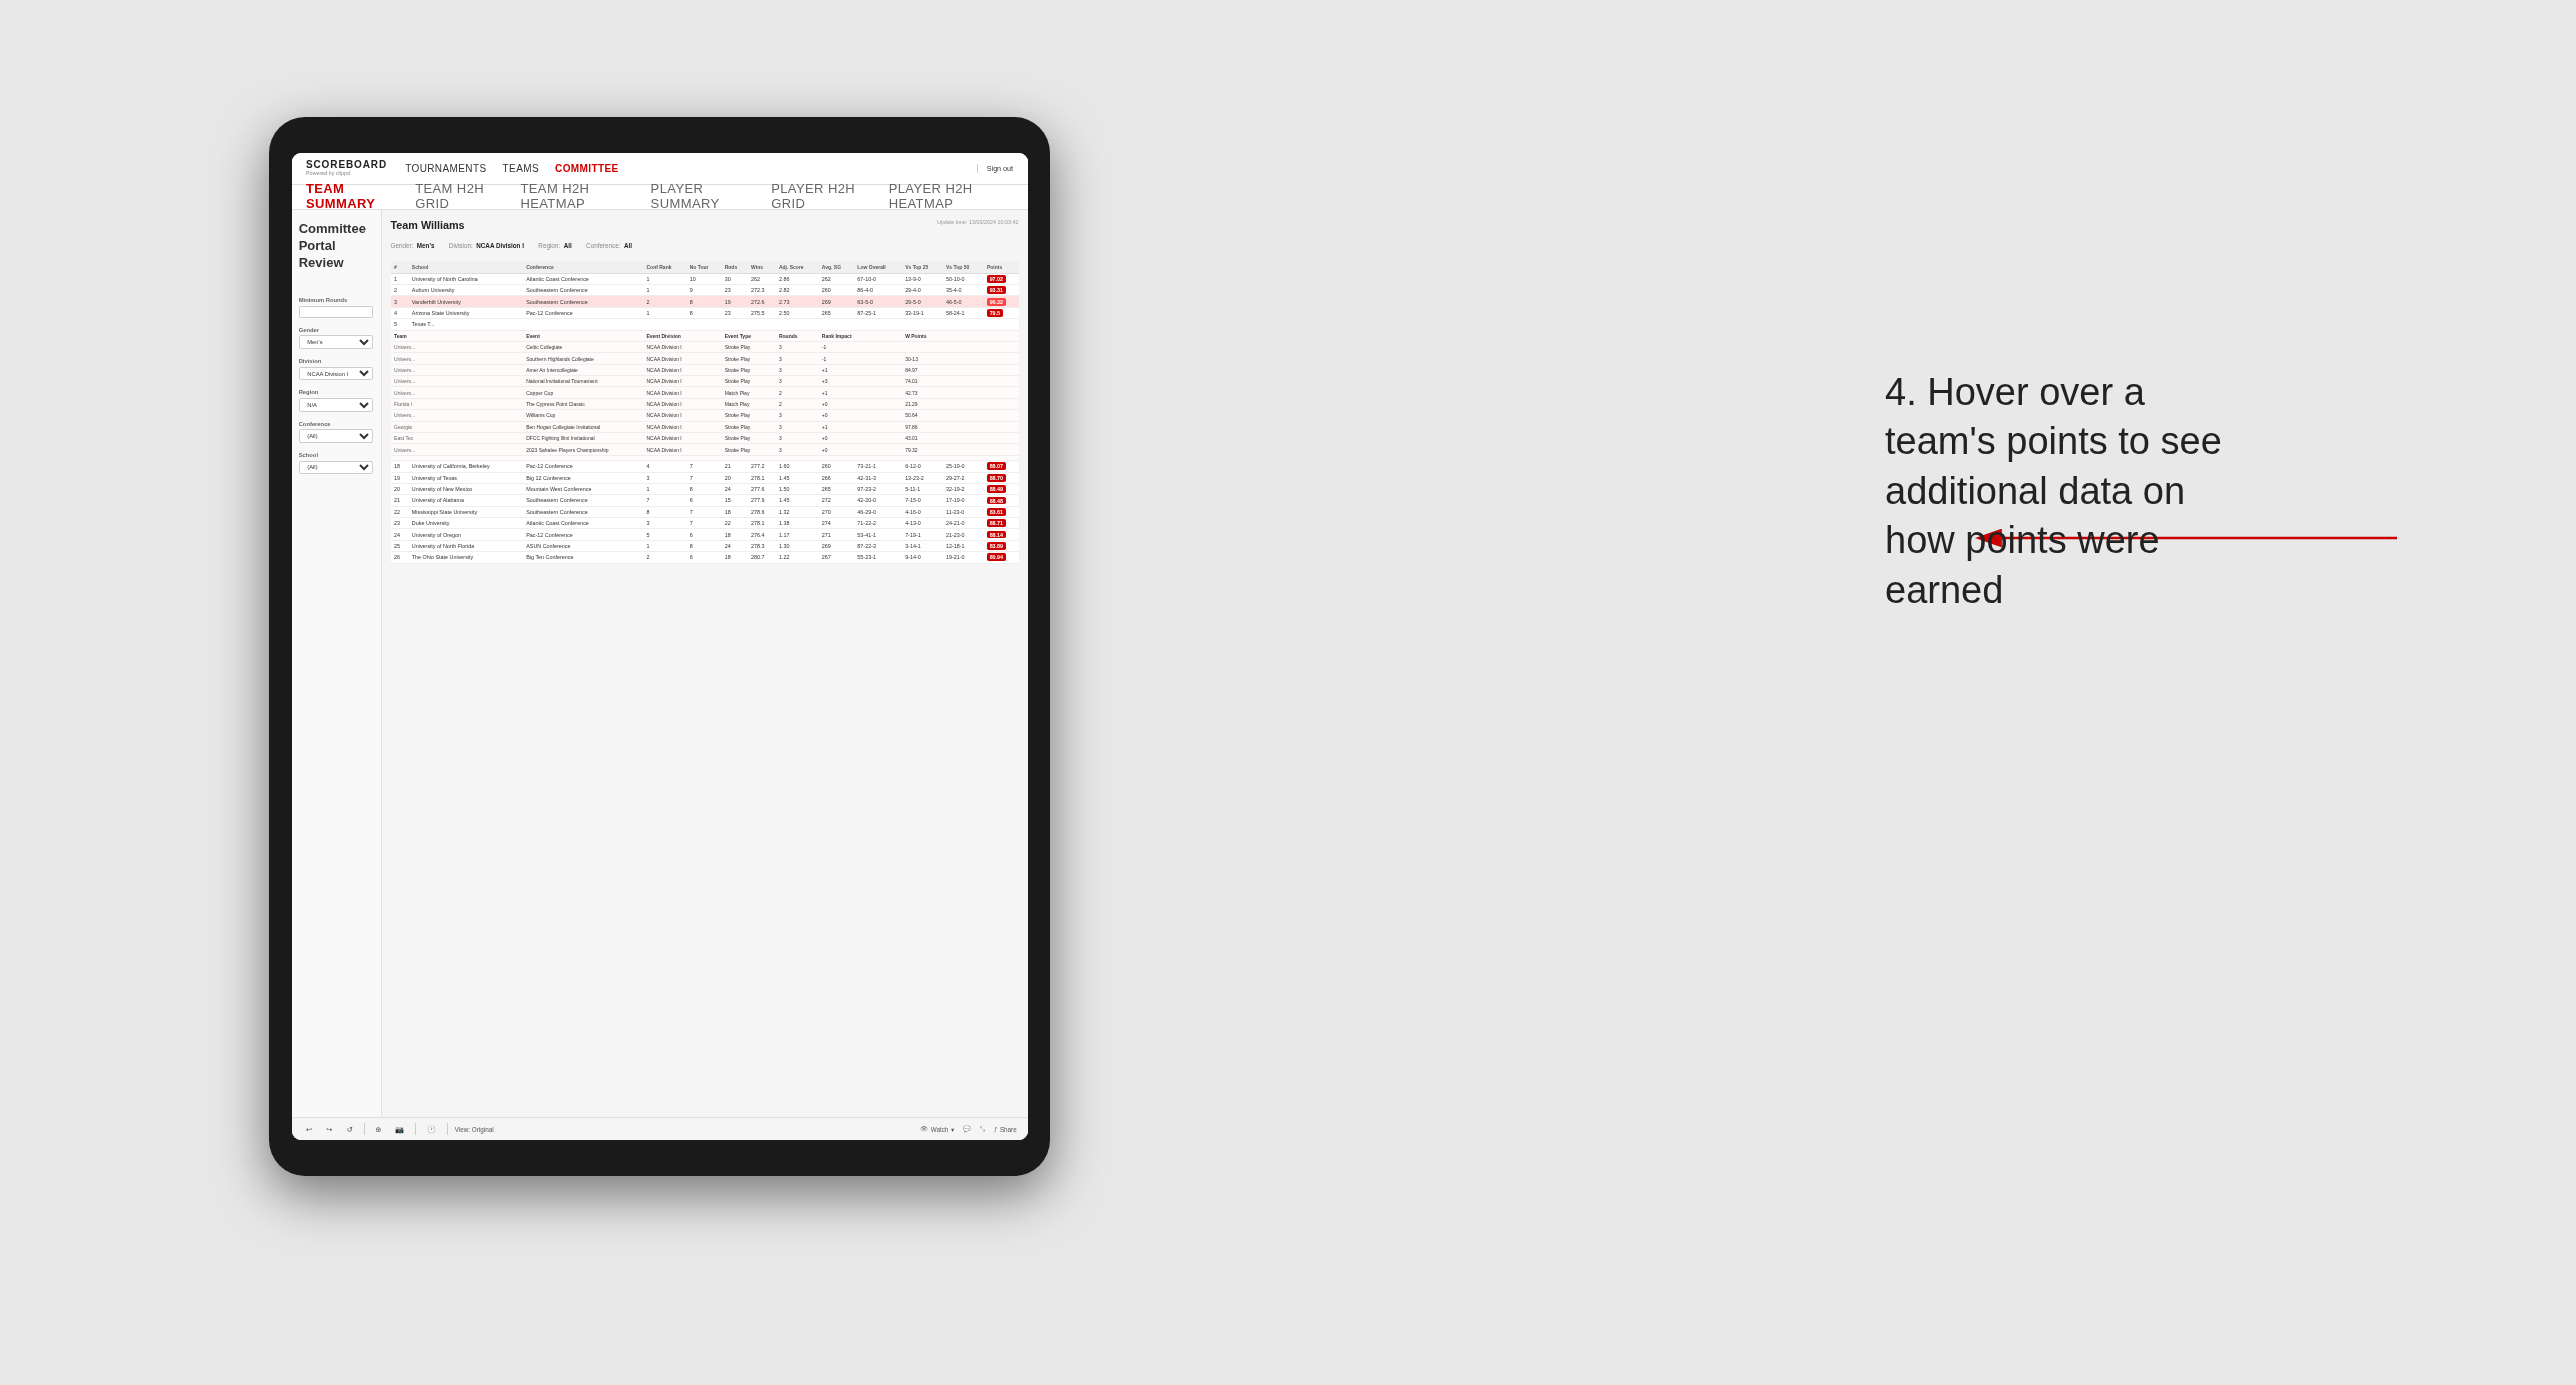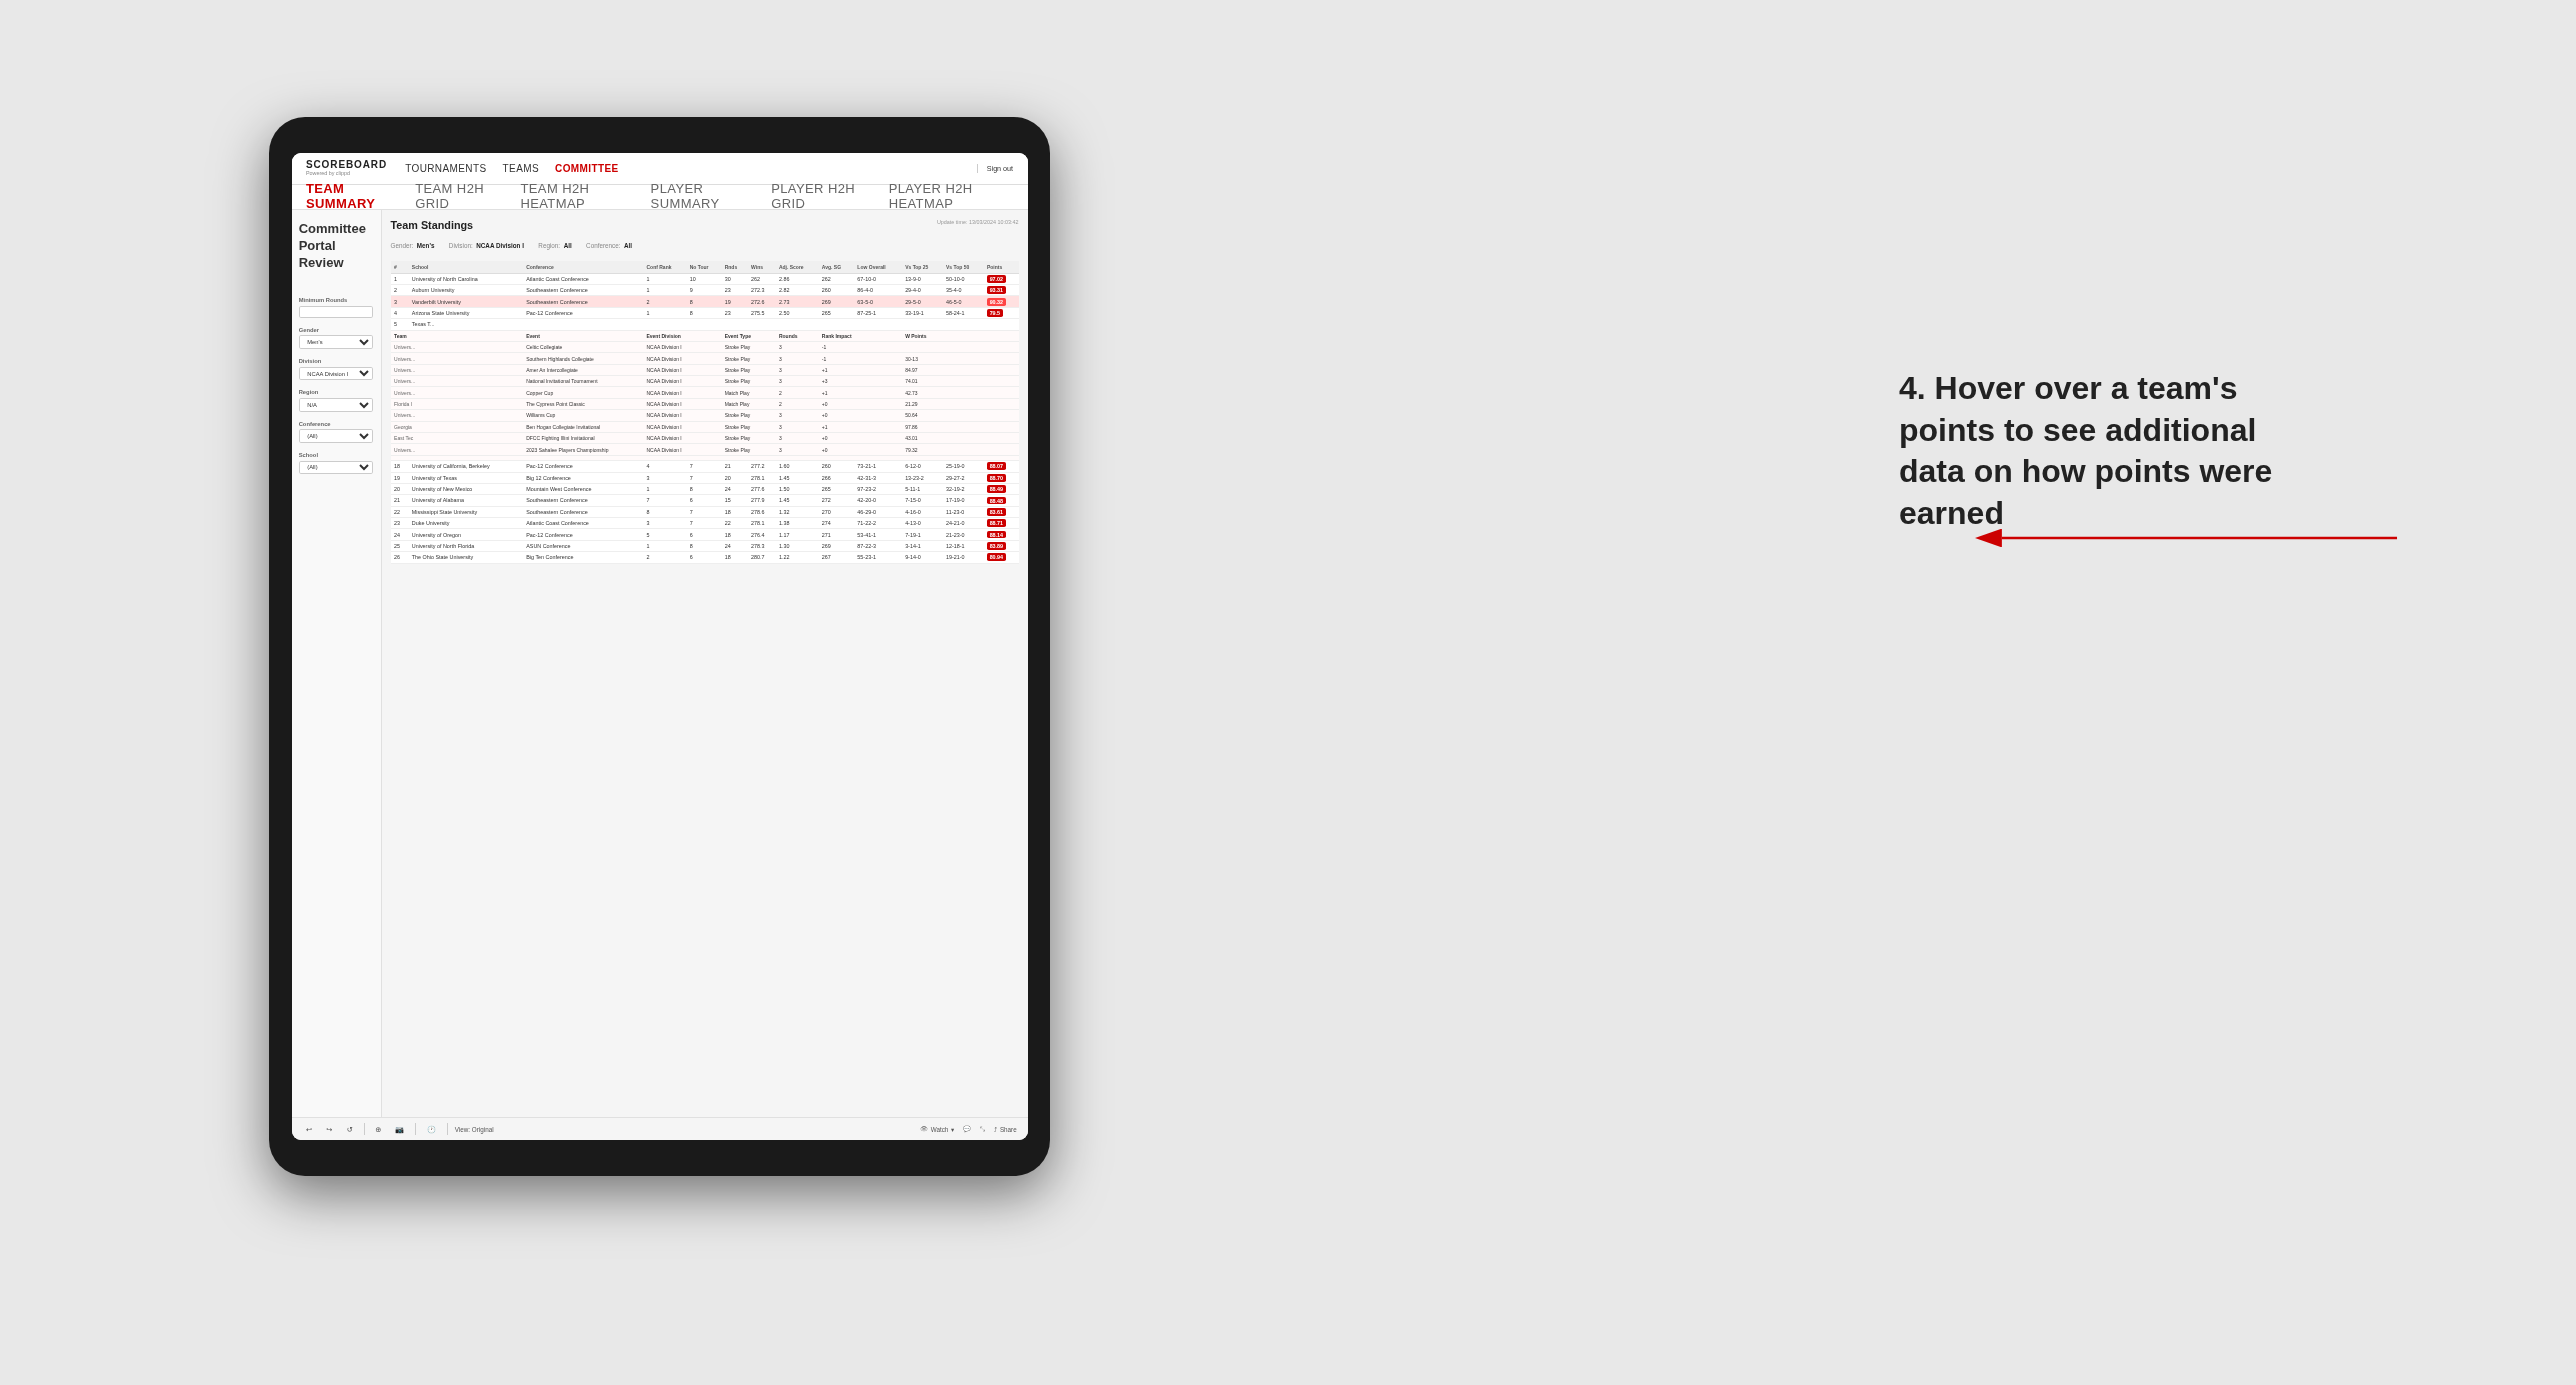--- a/index.html
+++ b/index.html
@@ -328,24 +328,24 @@
 
     
     .annotation-area {
       position: absolute;
       right: 224px;
       top: 278px;
     }
 
     .annotation-text {
       position: absolute;
-      right: 76px;
+      right: 90px;
       top: 90px;
-      font-size: 32px;
-      font-weight: 700;
+      font-size: 38px;
+      font-weight: 400;
       color: #222;
       line-height: 1.3;
       width: 377px;
     }
 
     
     .arrow-svg {
       position: absolute;
       left: -395px;
       top: 215px;
@@ -432,21 +432,21 @@
           <div class="sidebar-label">School</div>
           <select class="sidebar-select">
             <option>(All)</option>
           </select>
         </div>
       </div>
 
       <div class="content-area">
 
         <div class="standings-header">
-          <div class="standings-title">Team Standings</div>
+          <div class="standings-title">Team Williams</div>
           <div class="update-time">Update time: 13/03/2024 10:03:42</div>
         </div>
 
         <div class="filter-row">
           <div class="filter-item">
             <span class="filter-label">Gender:</span>
             <span class="filter-value">Men's</span>
           </div>
           <div class="filter-item">
             <span class="filter-label">Division:</span>

